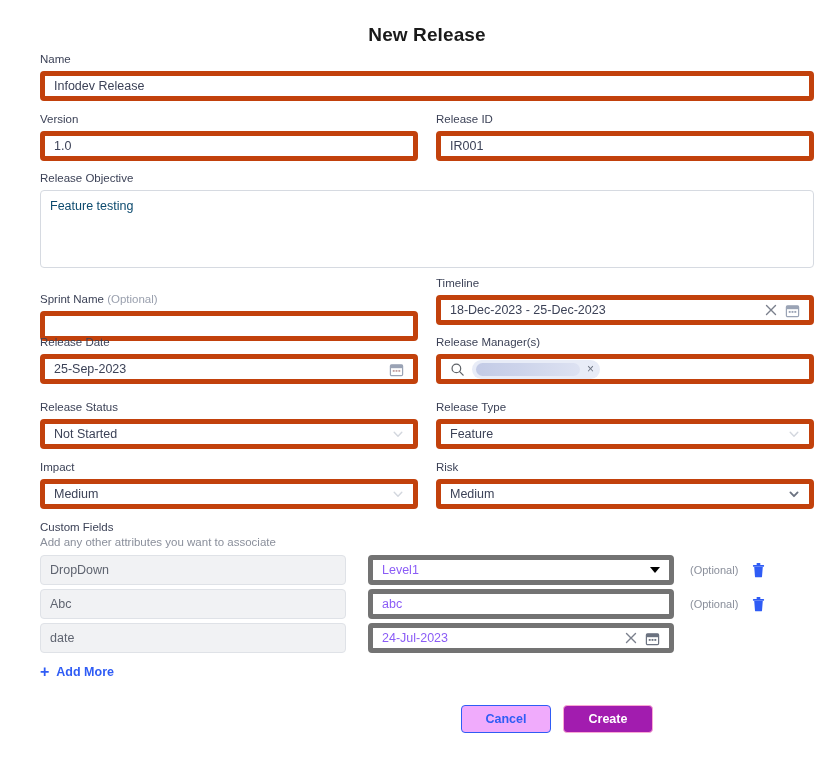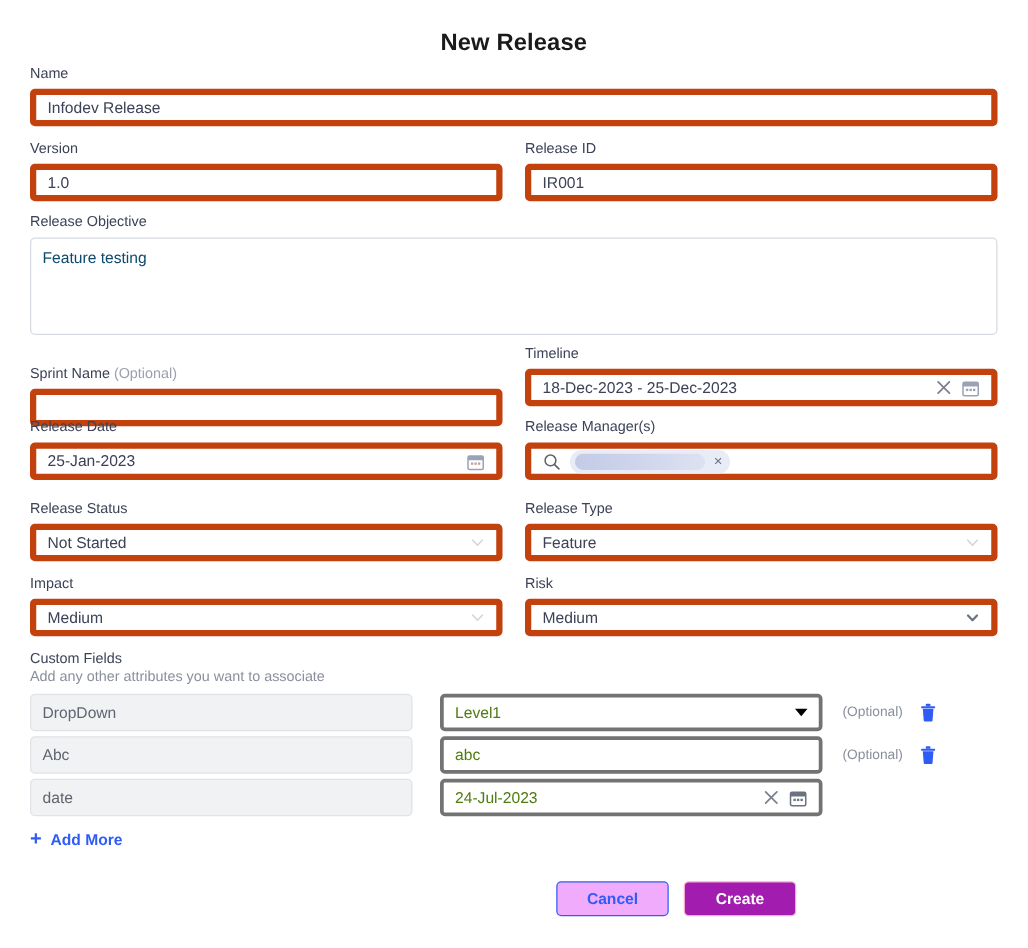--- a/index.html
+++ b/index.html
@@ -4,21 +4,21 @@
 <style>
   * { box-sizing: border-box; }
   html, body {
     margin: 0; padding: 0;
     width: 822px; height: 758px;
     background: #ffffff;
     font-family: "Liberation Sans", sans-serif;
     color: #202124;
     overflow: hidden;
   }
-  .page { position: relative; width: 661px; height: 758px; background:#fff; }
+  .page { position: relative; width: 661px; height: 758px; background:#fff;margin-left:16px; }
 
   .title {
     position: absolute; left: 0; top: 24px; width: 822px;
     text-align: center;
     font-size: 19px; font-weight: bold; letter-spacing: .1px;
     color: #1a1a1a;
   }
 
   .field-label {
     font-size: 11.5px;
@@ -87,23 +87,23 @@
   .cf-row { position:absolute; left:24px; height:30px; display:flex; align-items:center; }
   .cf-name {
     width: 306px; height: 30px;
     border: 1px solid #dfe2e7; border-radius: 4px;
     background: #f1f2f4;
     display:flex; align-items:center; padding: 0 9px;
     font-size: 12.5px; color:#5f6470;
   }
   .cf-value {
     width: 306px; height: 30px; margin-left: 22px;
-    border: 3px solid #737373; border-radius: 4px; background:#fff;
+    border: 5px solid #737373; border-radius: 4px; background:#fff;
     display:flex; align-items:center; padding: 0 9px;
-    font-size: 12.5px; color:#4d7c0f;
+    font-size: 12.5px; color:#8b5cf6;
   }
   .cf-value .val { flex:1 1 auto; white-space:nowrap; overflow:hidden; }
   .cf-optional { font-size: 11px; color:#8a8f9b; margin-left: 16px; width:58px; }
   .trash { width: 13px; height: 16px; color:#2f5cf5; margin-left: 4px; }
   .trash svg { display:block; }
   .tri { width:0; height:0; border-left:5px solid transparent; border-right:5px solid transparent; border-top:6px solid #000; }
 
   
   .add-more {
     position:absolute; left:24px; top:664px;
@@ -184,21 +184,21 @@
           <rect x="7" y="8.5" width="2" height="2" fill="#9aa3b5"></rect>
           <rect x="10" y="8.5" width="2" height="2" fill="#9aa3b5"></rect>
         </svg>
       </span>
     </div>
   </div>
 
   <div class="col-left" style="top:335px;">
     <div class="field-label">Release Date</div>
     <div class="ctrl">
-      <span class="val">25-Jan-2023</span>
+      <span class="val">25-Sep-2023</span>
       <span class="ic cal-icon">
         <svg viewBox="0 0 16 16" width="15" height="15">
           <rect x="1.5" y="3" width="13" height="11.5" rx="1.3" fill="none" stroke="#9aa3b5" stroke-width="1.3"></rect>
           <rect x="1.5" y="3" width="13" height="3.6" fill="#9aa3b5"></rect>
           <rect x="4" y="8.5" width="2" height="2" fill="#c3a0a0"></rect>
           <rect x="7" y="8.5" width="2" height="2" fill="#c3a0a0"></rect>
           <rect x="10" y="8.5" width="2" height="2" fill="#c3a0a0"></rect>
         </svg>
       </span>
     </div>

